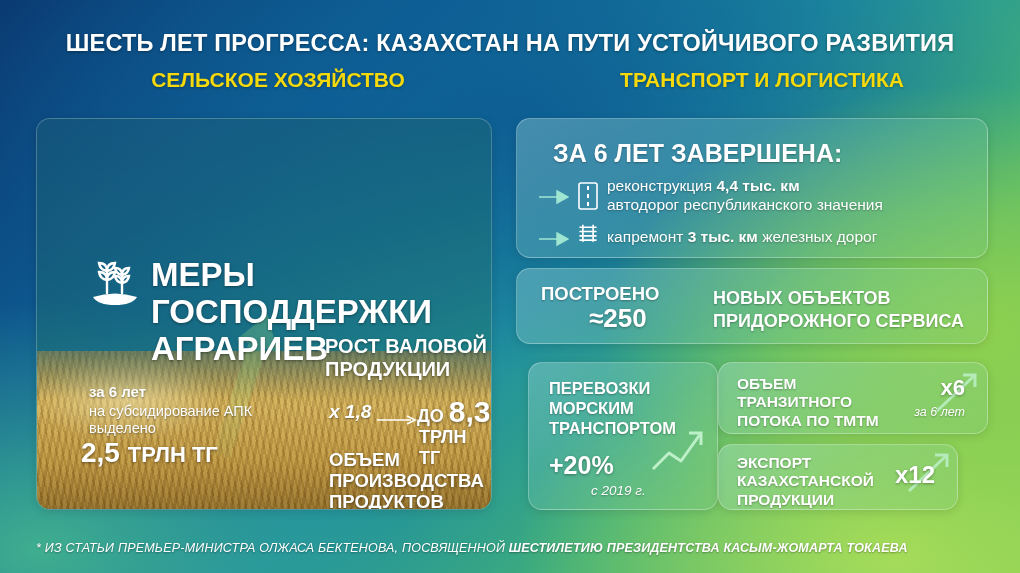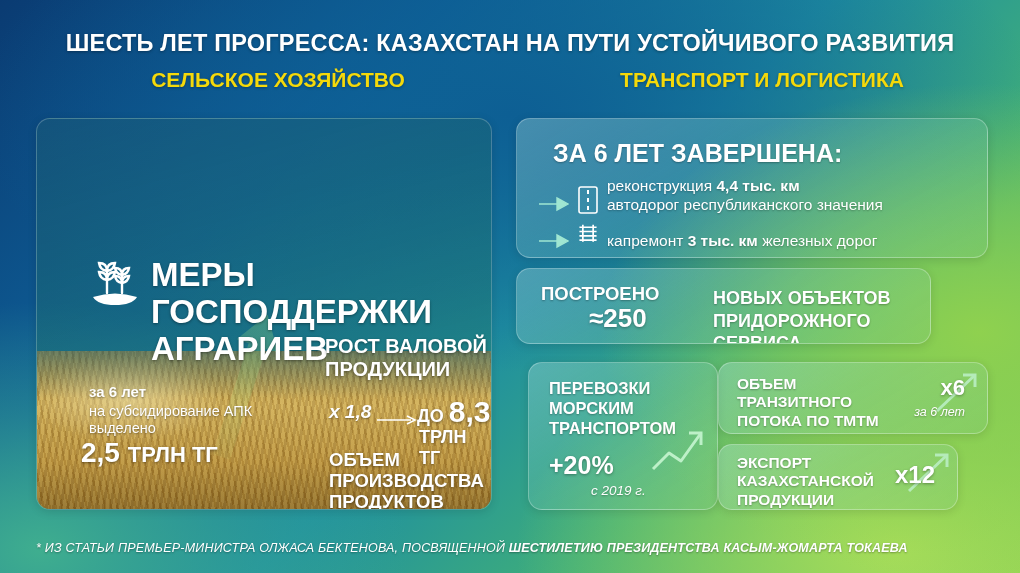--- a/index.html
+++ b/index.html
@@ -140,33 +140,33 @@
     text-shadow: 0 1px 3px rgba(0,0,0,0.45);
   }
 
   
   #trans-card-1 { left: 516px; top: 118px; width: 472px; height: 140px; }
   .tc1-head {
     position: absolute; left: 36px; top: 20px;
     color: #ffffff; font-size: 25px; font-weight: bold;
     text-shadow: 0 1px 2px rgba(0,0,0,0.3);
   }
-  .tc1-row { position: absolute; left: 22px; display: flex; align-items: flex-end; gap: 8px; }
+  .tc1-row { position: absolute; left: 22px; display: flex; align-items: center; gap: 8px; }
   .tc1-row.r1 { top: 58px; }
   .tc1-row.r2 { top: 104px; }
   .row-arrow { width: 30px; height: 20px; flex: 0 0 auto; margin-top: 3px; }
   .row-icon { width: 22px; height: 28px; flex: 0 0 auto; }
   .row-text {
     color: #ffffff; font-size: 15.5px; line-height: 1.2;
     text-shadow: 0 1px 2px rgba(0,0,0,0.3);
   }
   .row-text b { font-weight: bold; }
 
   
-  #trans-card-2 { left: 516px; top: 268px; width: 415px; height: 76px; }
+  #trans-card-2 { left: 516px; top: 268px; width: 472px; height: 76px; }
   .tc2-label {
     position: absolute; left: 24px; top: 14px;
     color: #ffffff; font-size: 18.5px; font-weight: bold;
     text-shadow: 0 1px 2px rgba(0,0,0,0.3);
   }
   .tc2-num {
     position: absolute; left: 72px; top: 34px;
     color: #ffffff; font-size: 26px; font-weight: bold;
     text-shadow: 0 1px 3px rgba(0,0,0,0.35);
   }

